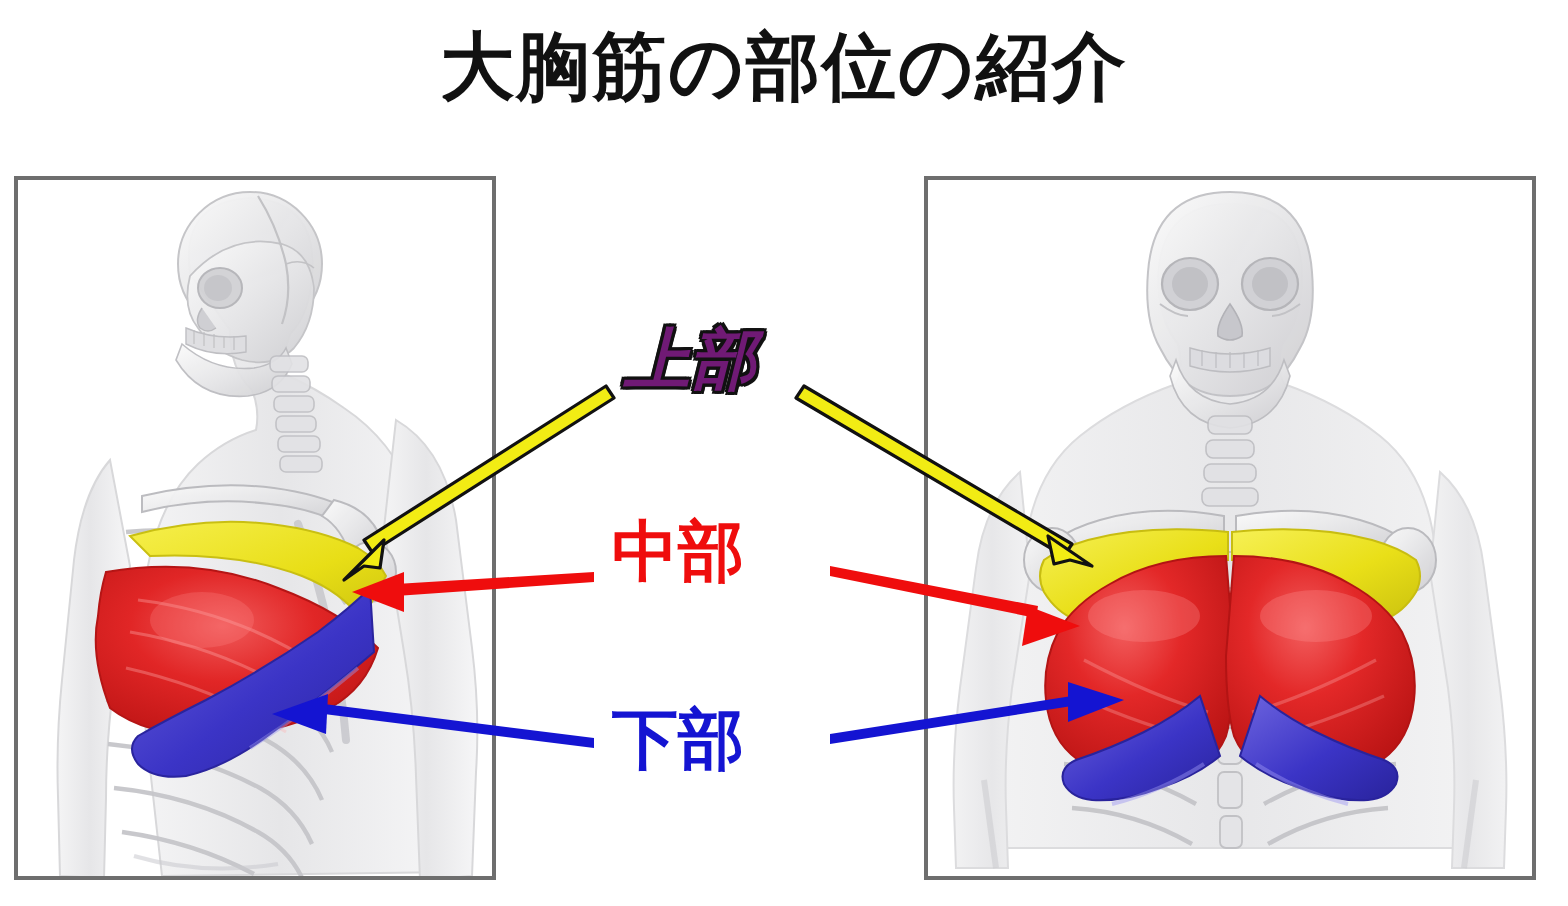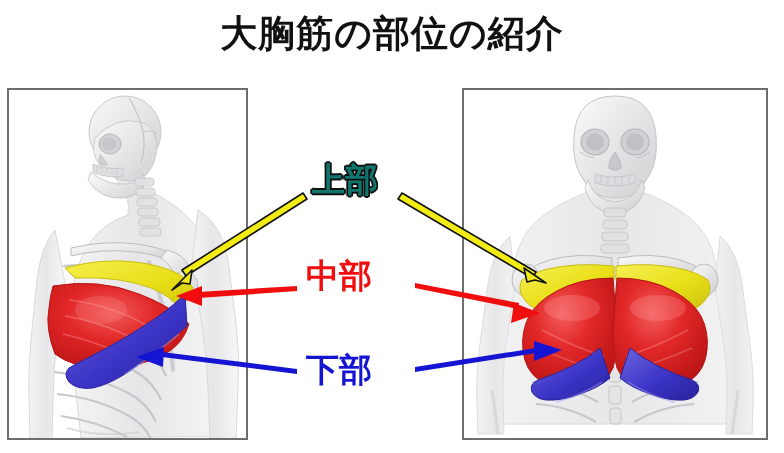--- a/index.html
+++ b/index.html
@@ -41,24 +41,25 @@
   .lbl{
     position:absolute;
     font-size:33px;
     font-weight:bold;
     white-space:nowrap;
     font-family:"DejaVu Sans","Liberation Sans",sans-serif;
     line-height:1;
   }
   #label-upper{
     left:312px;top:163px;
-    color:#0f766e;
+    color:#701a75;
     text-shadow:
       -1.4px -1.4px 0 #111,1.4px -1.4px 0 #111,-1.4px 1.4px 0 #111,1.4px 1.4px 0 #111,
       0 -1.6px 0 #111,0 1.6px 0 #111,-1.6px 0 0 #111,1.6px 0 0 #111;
+    font-style: italic;
   }
   #label-middle{
     left:306px;top:259px;
     color:#ef0d0d;
   }
   #label-lower{
     left:306px;top:353px;
     color:#1414d2;
   }
 

